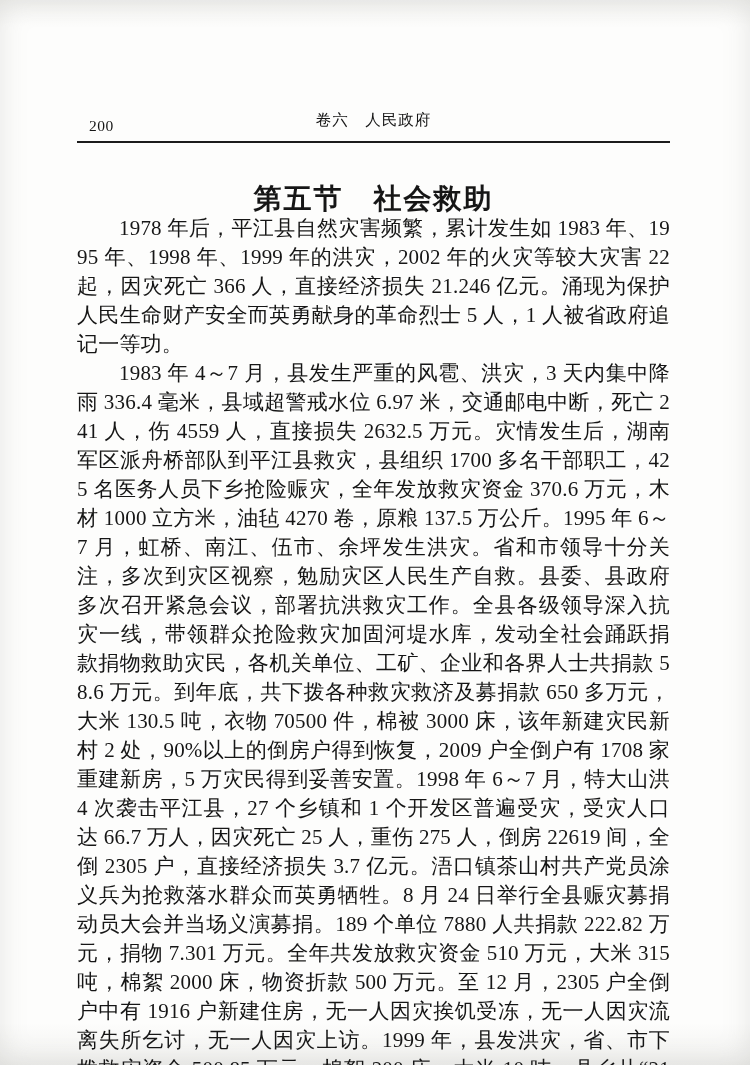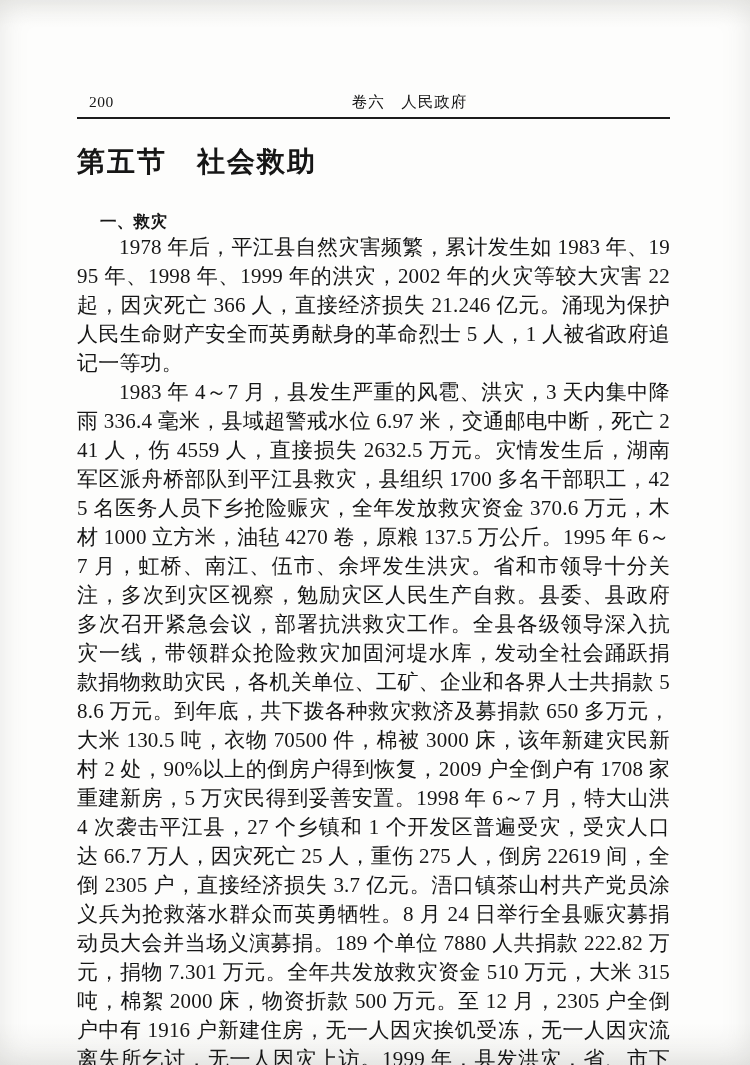--- a/index.html
+++ b/index.html
@@ -21,46 +21,46 @@
     color: #161616;
     overflow: hidden;
     box-sizing: border-box;
   }
   .content {
     margin-left: 77px;
     margin-right: 80px; 
   }
   .page-header {
     position: relative;
-    padding-top: 92px;
+    padding-top: 116px;
     height: 20px;
     font-size: 15.5px;
     line-height: 20px;
   }
   .page-number {
     position: absolute;
     left: 12px;
     bottom: 0;
     letter-spacing: 0.5px;
   }
   .running-title {
     position: absolute;
     left: 50%;
-    bottom: 0;
+    bottom: 6px;
     transform: translateX(-50%);
     letter-spacing: 1px;
     white-space: nowrap;
-    margin-left: 36px;
   }
   .header-rule {
     margin-top: 5px;
     border-bottom: 2px solid #1c1c1c;
   }
   .section-title {
-    margin: 28px 0 0 0;
+    margin: 41px 0 0 0;
+    text-align: center;
     font-family: "Liberation Sans", "DejaVu Sans", sans-serif;
     font-weight: bold;
     font-size: 28px;
     line-height: 30px;
     letter-spacing: 2px;
     white-space: nowrap;
   }
   .subsection-heading {
     margin: 0;
     padding-left: 23px;
@@ -92,21 +92,20 @@
 
     <div class="page-header">
       <span class="page-number">200</span>
       <span class="running-title">卷六　人民政府</span>
     </div>
 
     <div class="header-rule"></div>
 
     <h1 class="section-title">第五节　社会救助</h1>
 
-    <h2 class="subsection-heading first">一、救灾</h2>
 
     <p class="body-paragraph">1978 年后，平江县自然灾害频繁，累计发生如 1983 年、1995 年、1998 年、1999 年的洪灾，2002 年的火灾等较大灾害 22 起，因灾死亡 366 人，直接经济损失 21.246 亿元。涌现为保护人民生命财产安全而英勇献身的革命烈士 5 人，1 人被省政府追记一等功。</p>
 
     <p class="body-paragraph">1983 年 4～7 月，县发生严重的风雹、洪灾，3 天内集中降雨 336.4 毫米，县域超警戒水位 6.97 米，交通邮电中断，死亡 241 人，伤 4559 人，直接损失 2632.5 万元。灾情发生后，湖南军区派舟桥部队到平江县救灾，县组织 1700 多名干部职工，425 名医务人员下乡抢险赈灾，全年发放救灾资金 370.6 万元，木材 1000 立方米，油毡 4270 卷，原粮 137.5 万公斤。1995 年 6～7 月，虹桥、南江、伍市、余坪发生洪灾。省和市领导十分关注，多次到灾区视察，勉励灾区人民生产自救。县委、县政府多次召开紧急会议，部署抗洪救灾工作。全县各级领导深入抗灾一线，带领群众抢险救灾加固河堤水库，发动全社会踊跃捐款捐物救助灾民，各机关单位、工矿、企业和各界人士共捐款 58.6 万元。到年底，共下拨各种救灾救济及募捐款 650 多万元，大米 130.5 吨，衣物 70500 件，棉被 3000 床，该年新建灾民新村 2 处，90%以上的倒房户得到恢复，2009 户全倒户有 1708 家重建新房，5 万灾民得到妥善安置。1998 年 6～7 月，特大山洪 4 次袭击平江县，27 个乡镇和 1 个开发区普遍受灾，受灾人口达 66.7 万人，因灾死亡 25 人，重伤 275 人，倒房 22619 间，全倒 2305 户，直接经济损失 3.7 亿元。浯口镇茶山村共产党员涂义兵为抢救落水群众而英勇牺牲。8 月 24 日举行全县赈灾募捐动员大会并当场义演募捐。189 个单位 7880 人共捐款 222.82 万元，捐物 7.301 万元。全年共发放救灾资金 510 万元，大米 315 吨，棉絮 2000 床，物资折款 500 万元。至 12 月，2305 户全倒户中有 1916 户新建住房，无一人因灾挨饥受冻，无一人因灾流离失所乞讨，无一人因灾上访。1999 年，县发洪灾，省、市下拨救灾资金 500.85 万元，棉絮 200 床，大米 10 吨，县乡从“217”科目救灾预备基金中拿出 72 万元用于救灾，该年平江县被评为全省抗洪救灾先进集体。2002 年 4～7 月，平江县暴发 3 次山洪，因灾死亡 5 人，直接经济损失 1.78 亿元，共组织转移安置灾民 9600 人次，发放救助金 260 万元，棉被 500 床。11 月，财政部救灾资金专项检查组到平江县检查，对平江县救灾资金专项管理和发放效果给予了较高评价。</p>
 
 
 
     <p class="body-paragraph">1978 年后，因天灾重大疾病等特殊困难导致难以维持生活的对象，由政府和社会给予救助。1978～1994 年，县民政部门每年用于临时救济的资金约 36 万元。1995～2003 年，年均 58 万元以上，加上各方筹措的资金，每年发放的救济款在 180 万元以上。2003 年，在童市镇、思村乡试点，实施农村特困救助和大病医疗救助，共发放资金 5 万元，救助 482 人次。</p>
 
   </div>

